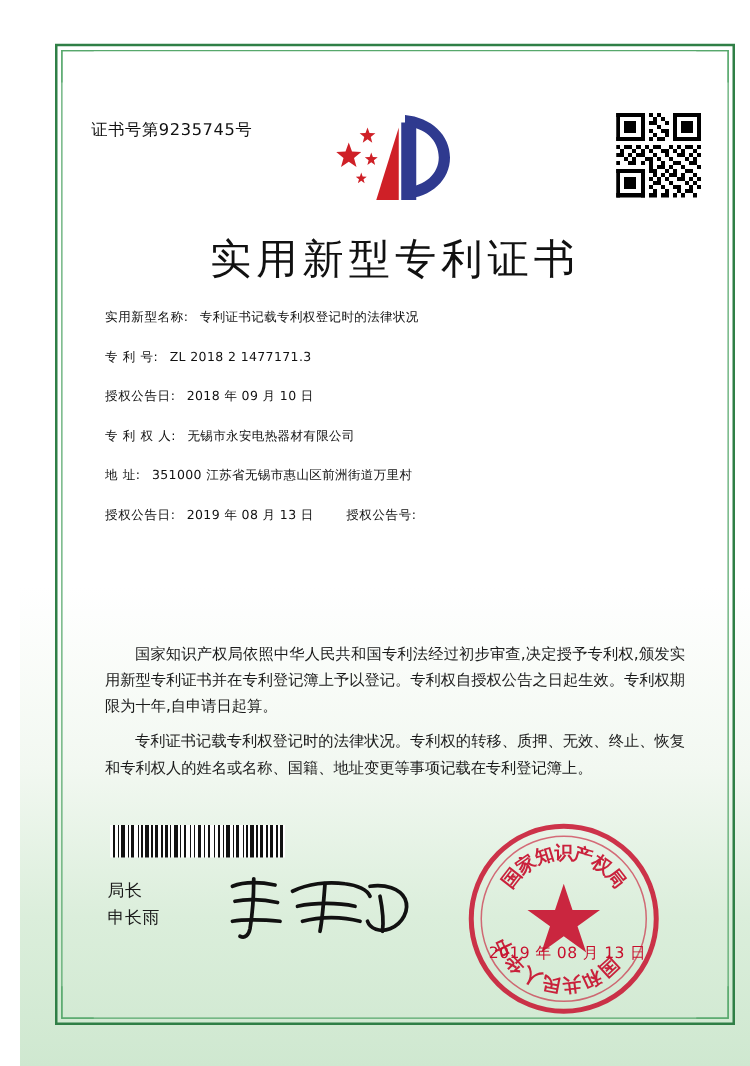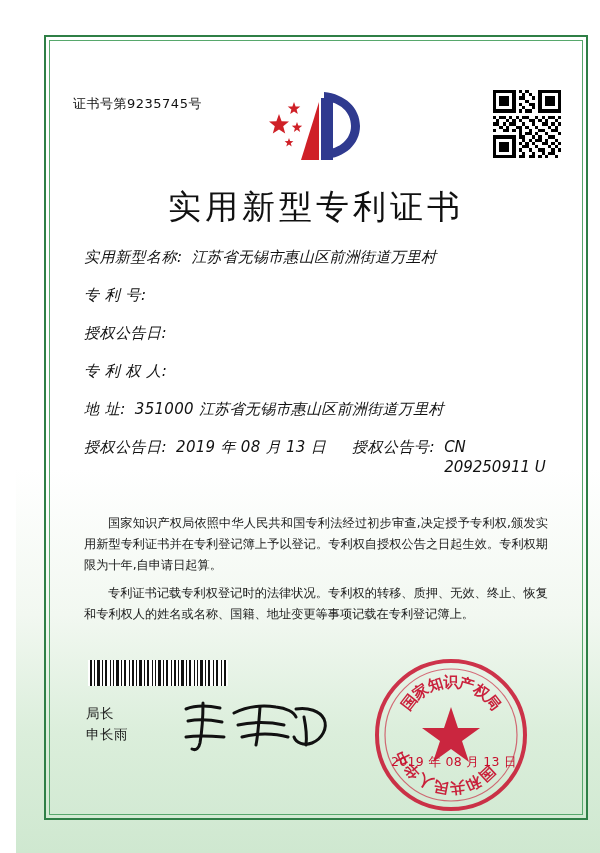--- a/index.html
+++ b/index.html
@@ -87,23 +87,22 @@
     letter-spacing: 4px;
     color: #111;
   }
 
   
   .fields {
     position: absolute;
     left: 68px;
     top: 248px;
     width: 470px;
-    font-size: 15px;
+    font-size: 10px;
     color: #111;
-    font-style: italic;
   }
   .field-row {
     display: flex;
     align-items: baseline;
     margin-bottom: 18.5px;
     line-height: 1.3;
   }
   .field-label {
     flex: 0 0 auto;
     white-space: pre;
@@ -351,40 +350,42 @@
         <rect x="19" y="20" width="1" height="1"></rect>
       </g>
     </svg>
   </div>
 
   <div class="main-title">实用新型专利证书</div>
 
   <div class="fields">
     <div class="field-row">
       <span class="field-label">实用新型名称:</span>
-      <span class="field-value">江苏省无锡市惠山区前洲街道万里村</span>
+      <span class="field-value">专利证书记载专利权登记时的法律状况</span>
     </div>
     <div class="field-row">
       <span class="field-label">专 利 号:</span>
+      <span class="field-value">ZL 2018 2 1477171.3</span>
     </div>
     <div class="field-row">
       <span class="field-label">授权公告日:</span>
+      <span class="field-value">2018 年 09 月 10 日</span>
     </div>
     <div class="field-row">
       <span class="field-label">专 利 权 人:</span>
+      <span class="field-value">无锡市永安电热器材有限公司</span>
     </div>
     <div class="field-row">
       <span class="field-label">地 址:</span>
       <span class="field-value">351000 江苏省无锡市惠山区前洲街道万里村</span>
     </div>
     <div class="field-row split">
       <span class="field-label">授权公告日:</span>
       <span class="field-value">2019 年 08 月 13 日</span>
       <span class="field-label2">授权公告号:</span>
-      <span class="field-value2">CN 209250911 U</span>
     </div>
   </div>
 
   <div class="paragraphs">
     <p>国家知识产权局依照中华人民共和国专利法经过初步审查,决定授予专利权,颁发实用新型专利证书并在专利登记簿上予以登记。专利权自授权公告之日起生效。专利权期限为十年,自申请日起算。</p>
     <p>专利证书记载专利权登记时的法律状况。专利权的转移、质押、无效、终止、恢复和专利权人的姓名或名称、国籍、地址变更等事项记载在专利登记簿上。</p>
   </div>
 
   <div class="barcode">
     <svg width="140" height="26" viewBox="0 0 140 26" shape-rendering="crispEdges">

